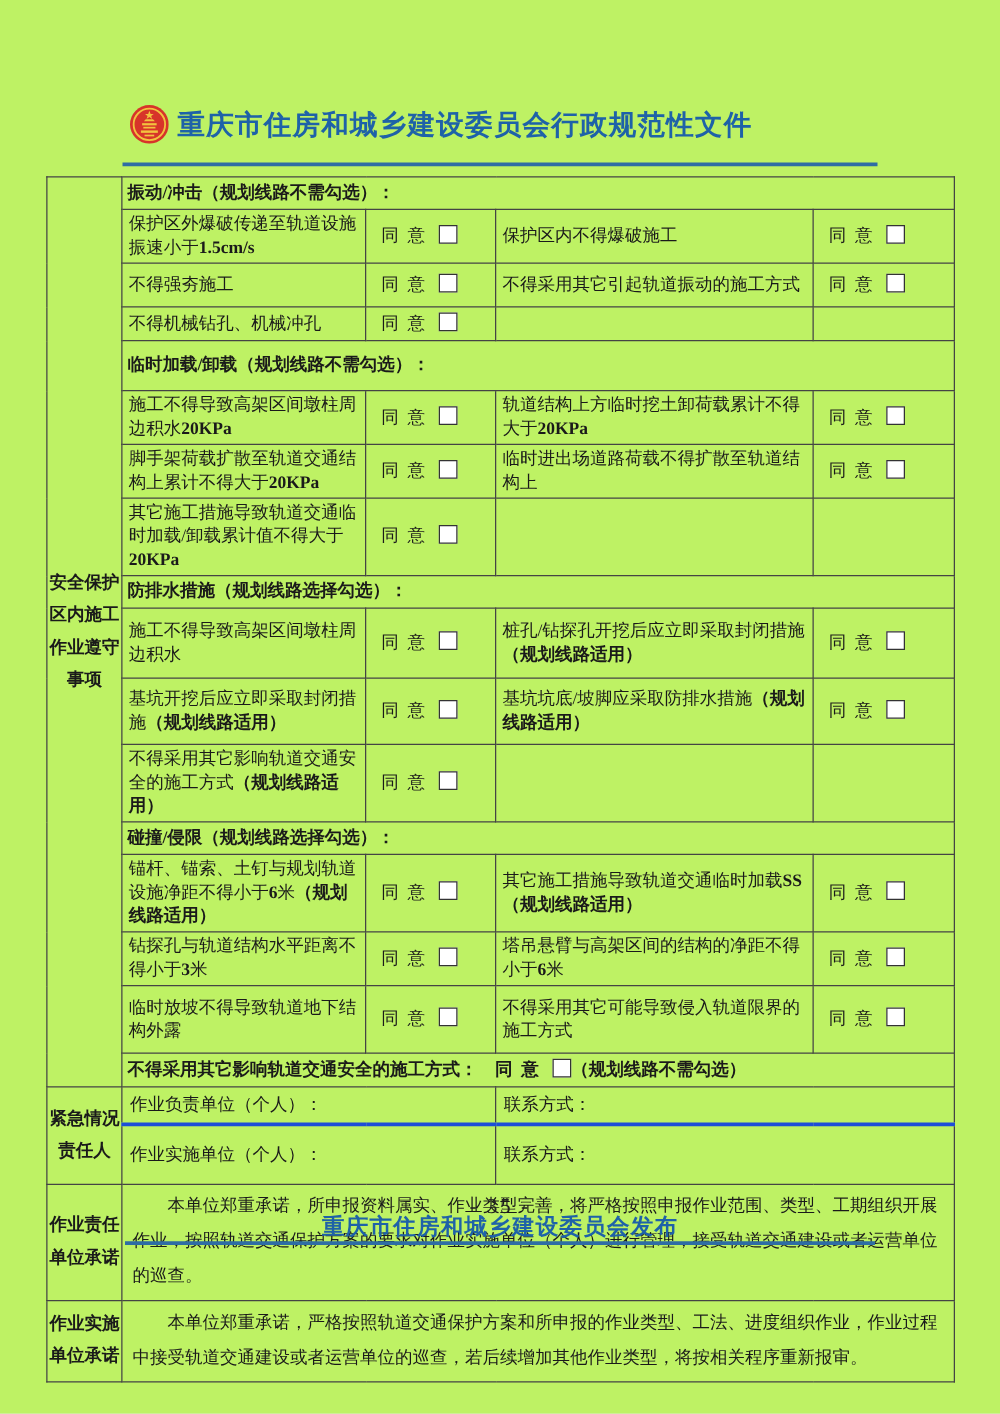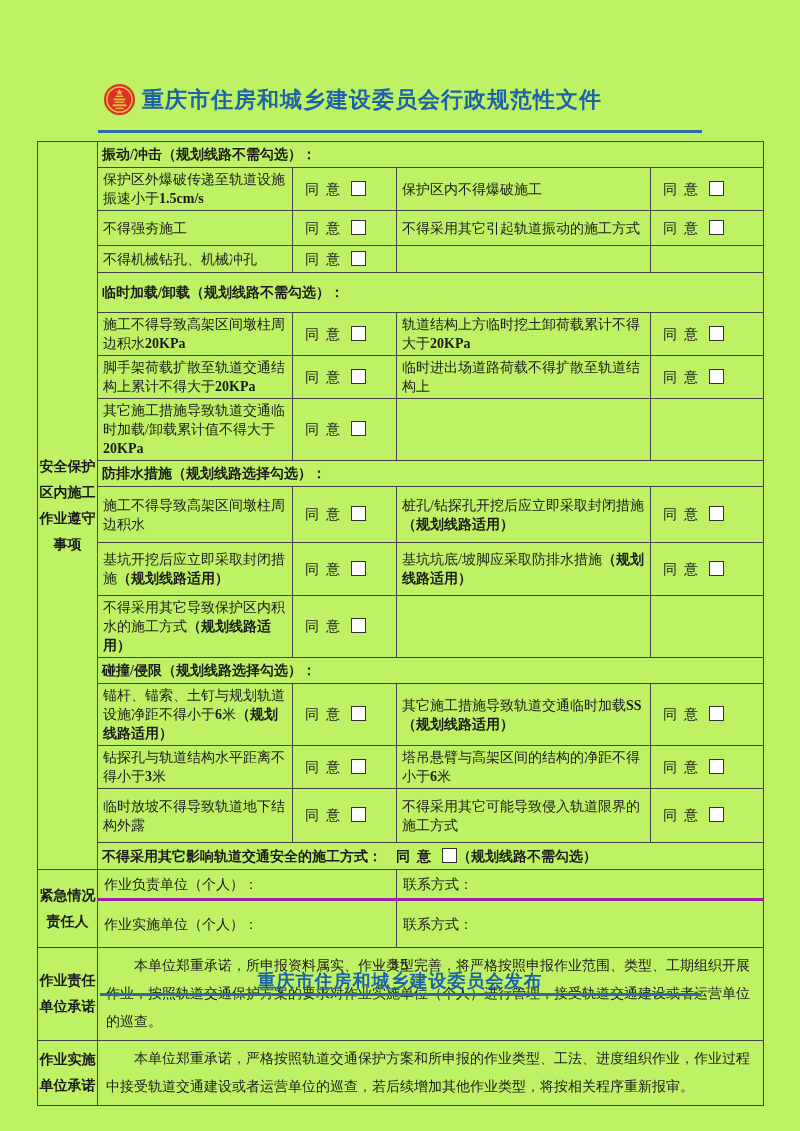--- a/index.html
+++ b/index.html
@@ -28,21 +28,21 @@
   td.agree { padding-left:12px; white-space:nowrap; }
   td.full-bold { font-weight:bold; padding:2px 4px; }
   td.field { padding:2px 4px 2px 6px; }
   td.promise { padding:4px 12px 4px 8px; line-height:28px; text-indent:2em; }
   .b { font-weight:bold; }
   .checkbox {
     display:inline-block; width:13px; height:13px; border:1px solid #333;
     margin-left:11px; vertical-align:-2px; background:#fff;
   }
   .agree-gap { margin-left:14px; }
-  tr.thickline td { border-bottom:3px solid #a21caf; }
+  tr.thickline td { border-bottom:3px solid #1d4ed8; }
   
   .page-number { position:absolute; top:955px; left:0; width:100%; text-align:center;
     font-size:17px; letter-spacing:2px; color:#222; }
   .footer-text { position:absolute; top:969px; left:0; width:100%; text-align:center;
     font-family:"Liberation Sans","DejaVu Sans",sans-serif;
     font-size:18px; font-weight:bold; color:#1e62a8; letter-spacing:1px; }
 </style>
 </head>
 <body>
 
@@ -124,21 +124,21 @@
           <td class="cond"><span>桩孔/钻探孔开挖后应立即采取封闭措施</span><span class="b">（规划线路适用）</span></td>
           <td class="agree"><span>同 意</span><span class="checkbox"></span></td>
         </tr>
         <tr style="height: 53px;">
           <td class="cond"><span>基坑开挖后应立即采取封闭措施</span><span class="b">（规划线路适用）</span></td>
           <td class="agree"><span>同 意</span><span class="checkbox"></span></td>
           <td class="cond"><span>基坑坑底/坡脚应采取防排水措施</span><span class="b">（规划线路适用）</span></td>
           <td class="agree"><span>同 意</span><span class="checkbox"></span></td>
         </tr>
         <tr style="height: 33px;">
-          <td class="cond"><span>不得采用其它导致保护区内积水的施工方式</span><span class="b">（规划线路适用）</span></td>
+          <td class="cond"><span>不得采用其它影响轨道交通安全的施工方式</span><span class="b">（规划线路适用）</span></td>
           <td class="agree"><span>同 意</span><span class="checkbox"></span></td>
           <td class="cond"></td>
           <td class="agree"></td>
         </tr>
         <tr style="height: 26px; margin-top: 17px;">
           <td class="sec-head" colspan="4">碰撞/侵限（规划线路选择勾选）：</td>
         </tr>
         <tr style="height: 56px;">
           <td class="cond"><span>锚杆、锚索、土钉与规划轨道设施净距不得小于</span><span class="b">6</span><span>米</span><span class="b">（规划线路适用）</span></td>
           <td class="agree"><span>同 意</span><span class="checkbox"></span></td>

